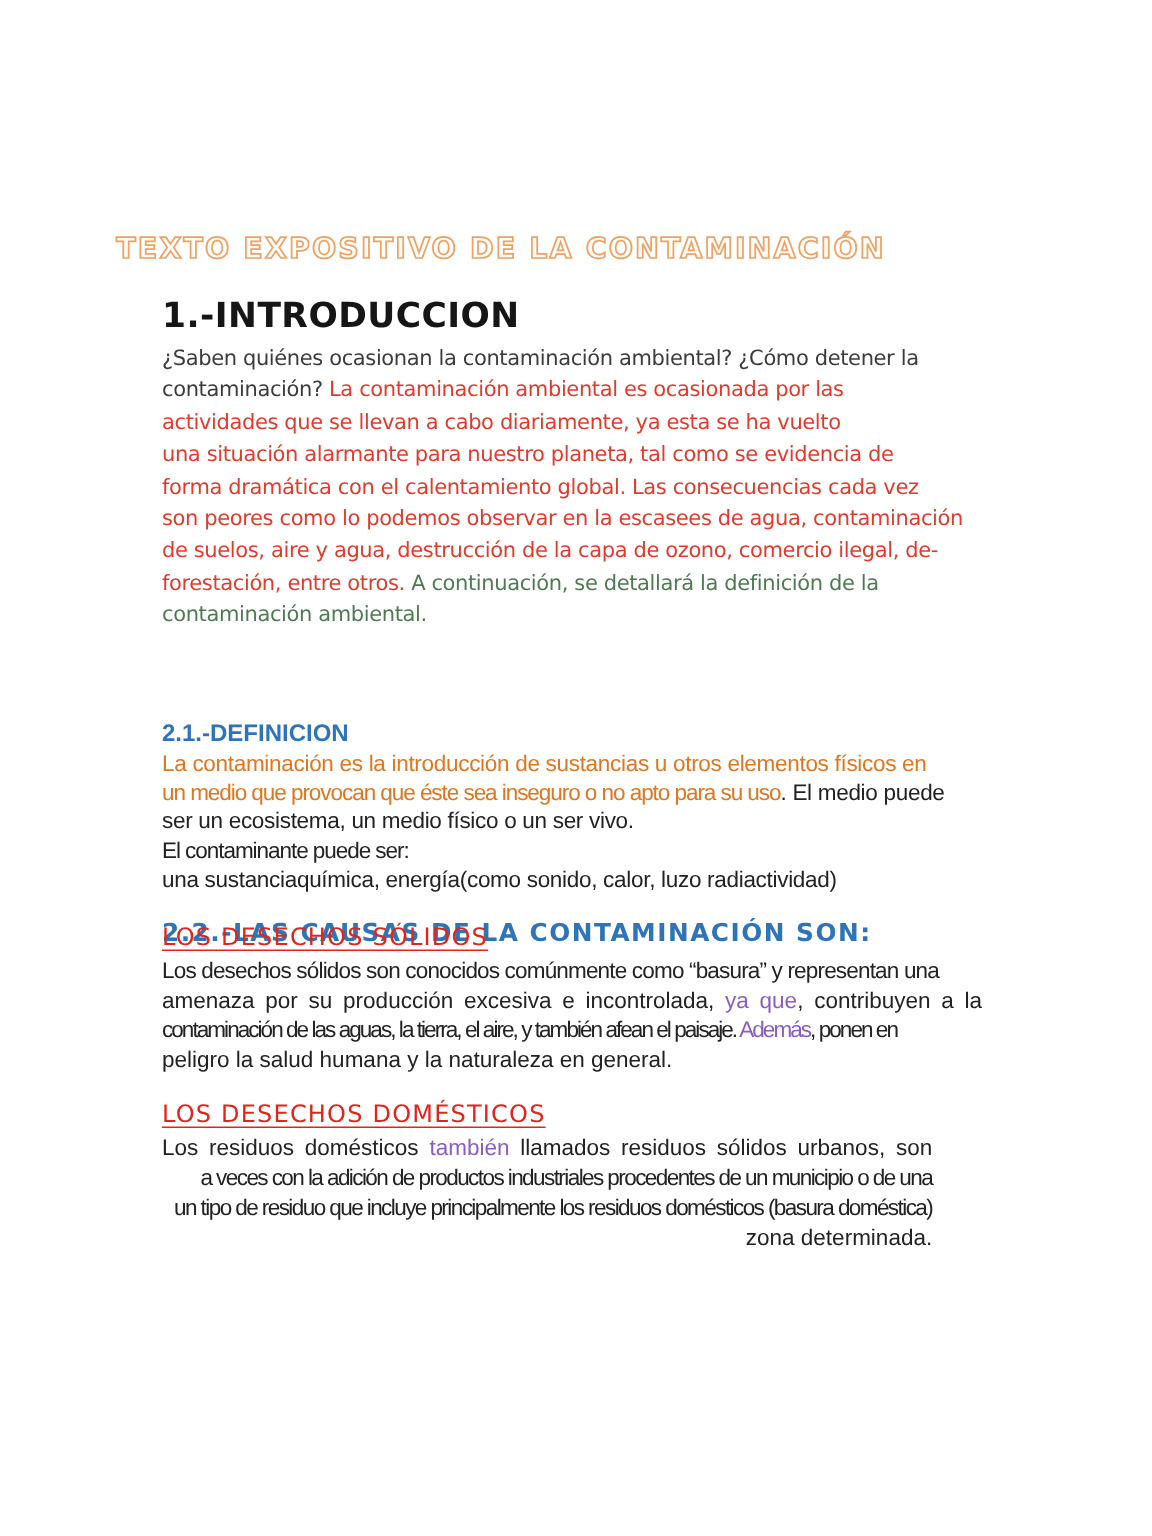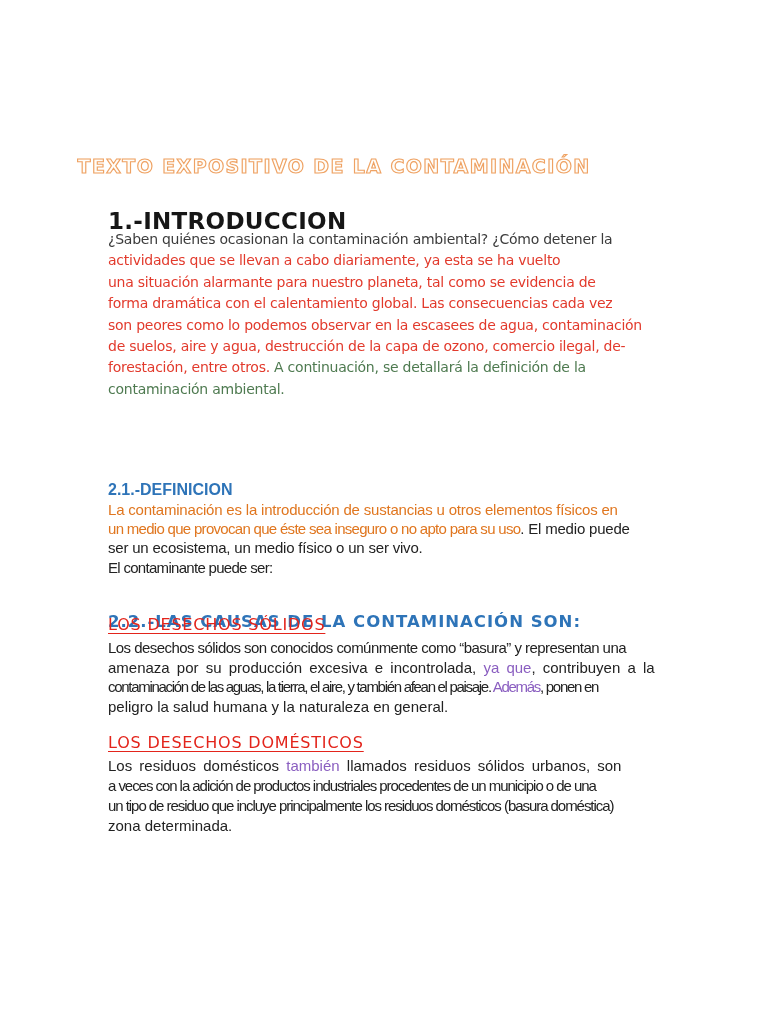--- a/index.html
+++ b/index.html
@@ -38,21 +38,21 @@
   .arial { font-family:"Liberation Sans", sans-serif; }
   .h-blue-arial {
     position:absolute; left:108px; font-family:"Liberation Sans", sans-serif;
     font-size:16px; font-weight:700; color:#2e74b8;
   }
   .p-def { position:absolute; top:500px; left:108px; font-size:15px; letter-spacing:-0.2px; color:#222; }
   .p-def .ln { height:19.2px; line-height:19.2px; }
   .p-ds { position:absolute; top:638px; left:108px; font-size:15px; color:#222; }
   .p-ds .ln { height:19.6px; line-height:19.6px; }
   .p-dd { position:absolute; top:756px; left:108px; font-size:15px; color:#222; }
-  .p-dd .ln { height:20px; line-height:20px; }
+  .p-dd .ln { height:20px; line-height:20px;text-align:right; }
   
   .u { color:#3b3b3b; text-underline-offset:3px; }
   .r { color:#e23a2c; }
   .g { color:#4e7a50; }
   .o { color:#e0761f; }
   .k { color:#222222; }
   .p { color:#8a5ec0; }
   
   .sq    { letter-spacing:-0.7px; }
   .cond  { letter-spacing:-0.55px; }
@@ -60,41 +60,43 @@
   .cond3 { letter-spacing:-1.3px; }
   .wide  { word-spacing:3px; }
 </style>
 </head>
 <body>
 
 <div class="page">
 
   <div class="doc-title">TEXTO EXPOSITIVO DE LA CONTAMINACIÓN</div>
 
-  <div class="h-big" style="top:198px;margin-top:10px;">1.-INTRODUCCION</div>
+  <div class="h-big" style="top:198px;">1.-INTRODUCCION</div>
 
   <div class="p-intro">
     <div class="ln"><span class="u">¿Saben quiénes ocasionan la contaminación ambiental? ¿Cómo detener la</span></div>
+    <div class="ln"><span class="u">contaminación?</span><span class="r"> La contaminación ambiental es ocasionada por las</span></div>
     <div class="ln"><span class="r">actividades que se llevan a cabo diariamente, ya esta se ha vuelto</span></div>
     <div class="ln"><span class="r">una situación alarmante para nuestro planeta, tal como se evidencia de</span></div>
     <div class="ln"><span class="r">forma dramática con el calentamiento global. Las consecuencias cada vez</span></div>
     <div class="ln"><span class="r">son peores como lo podemos observar en la escasees de agua, contaminación</span></div>
     <div class="ln"><span class="r">de suelos, aire y agua, destrucción de la capa de ozono, comercio ilegal, de-</span></div>
     <div class="ln"><span class="r">forestación, entre otros. </span><span class="g">A continuación, se detallará la definición de la</span></div>
     <div class="ln"><span class="g">contaminación ambiental.</span></div>
   </div>
 
 
   <div class="h-blue-arial" style="top:481px;">2.1.-DEFINICION</div>
 
   <div class="p-def arial">
     <div class="ln"><span class="o">La contaminación es la introducción de sustancias u otros elementos físicos en</span></div>
     <div class="ln"><span class="o sq">un medio que provocan que éste sea inseguro o no apto para su uso</span><span class="k">. El medio puede</span></div>
     <div class="ln"><span class="k">ser un ecosistema, un medio físico o un ser vivo.</span></div>
     <div class="ln sq"><span class="k">El contaminante puede ser:</span></div>
+    <div class="ln"><span class="k">una sustanciaquímica, energía(como sonido, calor, luzo radiactividad)</span></div>
   </div>
 
   <div class="h-blue-comic" style="top:612px;">2.2.-LAS CAUSAS DE LA CONTAMINACIÓN SON:</div>
 
   <div class="h-red" style="top:615px;">LOS DESECHOS SÓLIDOS</div>
 
   <div class="p-ds arial">
     <div class="ln cond"><span class="k">Los desechos sólidos son conocidos comúnmente como “basura” y representan una</span></div>
     <div class="ln wide"><span class="k">amenaza por su producción excesiva e incontrolada, </span><span class="p">ya que</span><span class="k">, contribuyen a la</span></div>
     <div class="ln cond3"><span class="k">contaminación de las aguas, la tierra, el aire, y también afean el paisaje. </span><span class="p">Además</span><span class="k">, ponen en</span></div>

